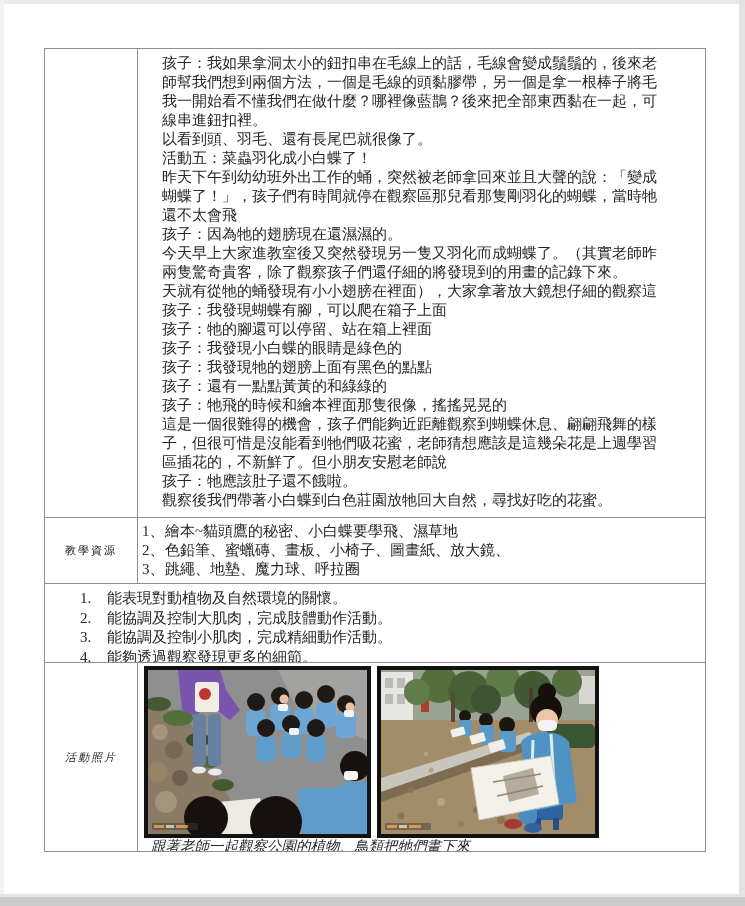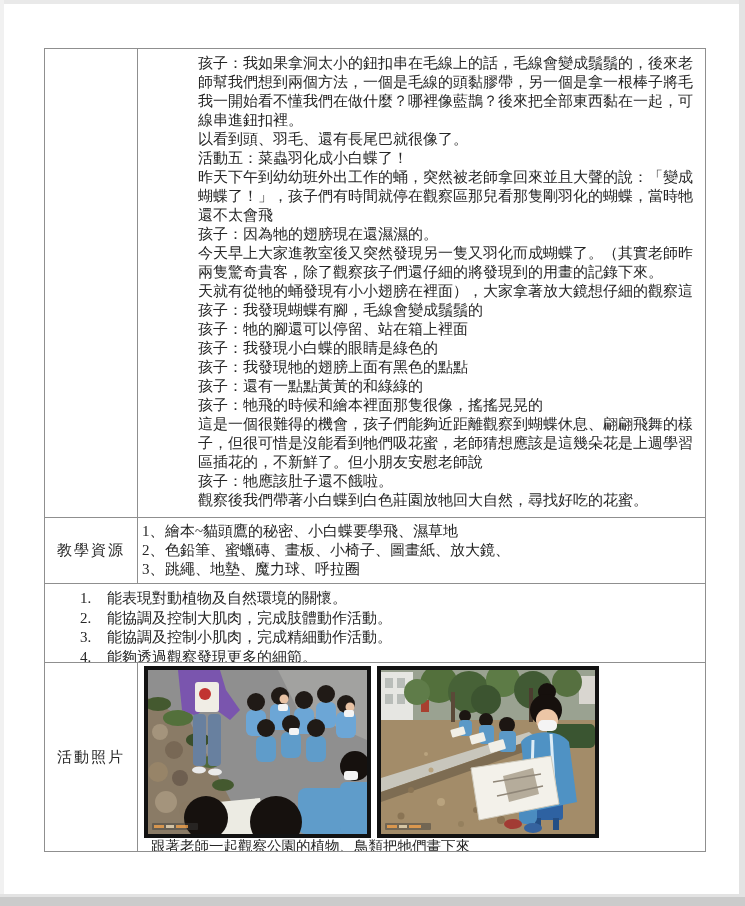--- a/index.html
+++ b/index.html
@@ -16,30 +16,30 @@
     background:linear-gradient(#e3e3e3 0 3px,#cbcbcb 3px 100%);}
   .doc-table{
     position:absolute;left:44px;top:48px;width:662px;
     border:1px solid #8f8f8f;box-sizing:border-box;background:#fff;
   }
   .row{display:flex;box-sizing:border-box;}
   .row + .row{border-top:1px solid #8f8f8f;}
   .row1{height:468px;}
   .row2{height:66px;}
   .row3{height:79px;}
-  .row4{height:189px;}
+  .row4{height:189px;font-style:italic;}
   .label-cell{
     width:93px;flex:0 0 93px;border-right:1px solid #8f8f8f;box-sizing:border-box;
     display:flex;align-items:center;justify-content:center;
-    font-size:15px;letter-spacing:2px;white-space:nowrap;
+    font-size:11px;letter-spacing:2px;white-space:nowrap;
   }
   .content-cell{flex:1;box-sizing:border-box;overflow:hidden;}
   
   .activity-log{padding-top:5px;font-size:15px;line-height:19px;}
-  .line{margin-left:60px;white-space:nowrap;}
+  .line{margin-left:24px;white-space:nowrap;}
   .line.hang{}
   
   .resources{padding-top:4px;font-size:15px;line-height:19px;}
   .res-item{display:flex;white-space:nowrap;}
   .res-num{flex:0 0 23px;margin-left:4px;}
   
   .evaluation{padding-top:5px;font-size:15px;line-height:19.5px;}
   .eval-item{display:flex;white-space:nowrap;}
   .eval-num{flex:0 0 27px;margin-left:35px;}
   
@@ -67,21 +67,21 @@
       <div class="line">線串進鈕扣裡。</div>
       <div class="line">以看到頭、羽毛、還有長尾巴就很像了。</div>
       <div class="line hang">活動五：菜蟲羽化成小白蝶了！</div>
       <div class="line">昨天下午到幼幼班外出工作的蛹，突然被老師拿回來並且大聲的說：「變成</div>
       <div class="line">蝴蝶了！」，孩子們有時間就停在觀察區那兒看那隻剛羽化的蝴蝶，當時牠</div>
       <div class="line">還不太會飛</div>
       <div class="line">孩子：因為牠的翅膀現在還濕濕的。</div>
       <div class="line">今天早上大家進教室後又突然發現另一隻又羽化而成蝴蝶了。（其實老師昨</div>
       <div class="line">兩隻驚奇貴客，除了觀察孩子們還仔細的將發現到的用畫的記錄下來。</div>
       <div class="line">天就有從牠的蛹發現有小小翅膀在裡面），大家拿著放大鏡想仔細的觀察這</div>
-      <div class="line">孩子：我發現蝴蝶有腳，毛線會變成鬚鬚的</div>
+      <div class="line">孩子：我發現蝴蝶有腳，可以爬在箱子上面</div>
       <div class="line">孩子：牠的腳還可以停留、站在箱上裡面</div>
       <div class="line">孩子：我發現小白蝶的眼睛是綠色的</div>
       <div class="line">孩子：我發現牠的翅膀上面有黑色的點點</div>
       <div class="line">孩子：還有一點點黃黃的和綠綠的</div>
       <div class="line">孩子：牠飛的時候和繪本裡面那隻很像，搖搖晃晃的</div>
       <div class="line">這是一個很難得的機會，孩子們能夠近距離觀察到蝴蝶休息、翩翩飛舞的樣</div>
       <div class="line">子，但很可惜是沒能看到牠們吸花蜜，老師猜想應該是這幾朵花是上週學習</div>
       <div class="line">區插花的，不新鮮了。但小朋友安慰老師說</div>
       <div class="line">孩子：牠應該肚子還不餓啦。</div>
       <div class="line">觀察後我們帶著小白蝶到白色莊園放牠回大自然，尋找好吃的花蜜。</div>

